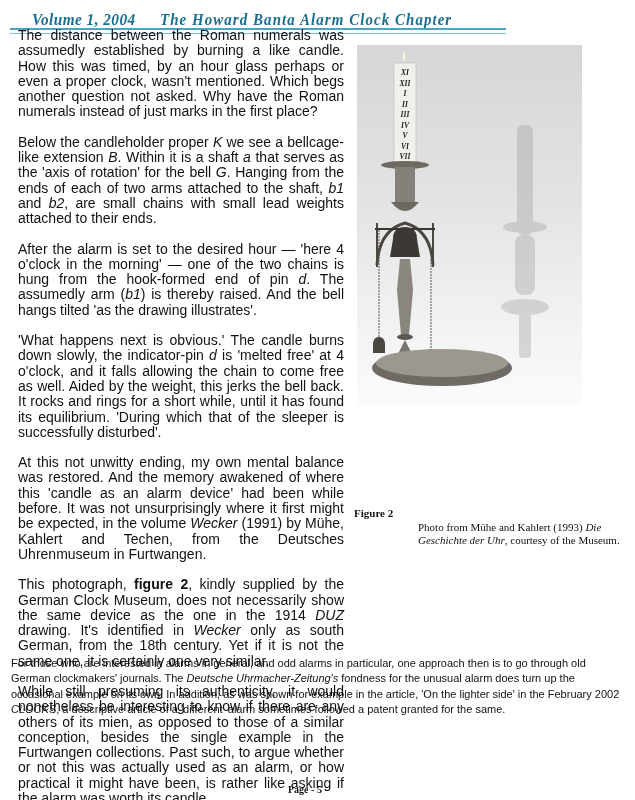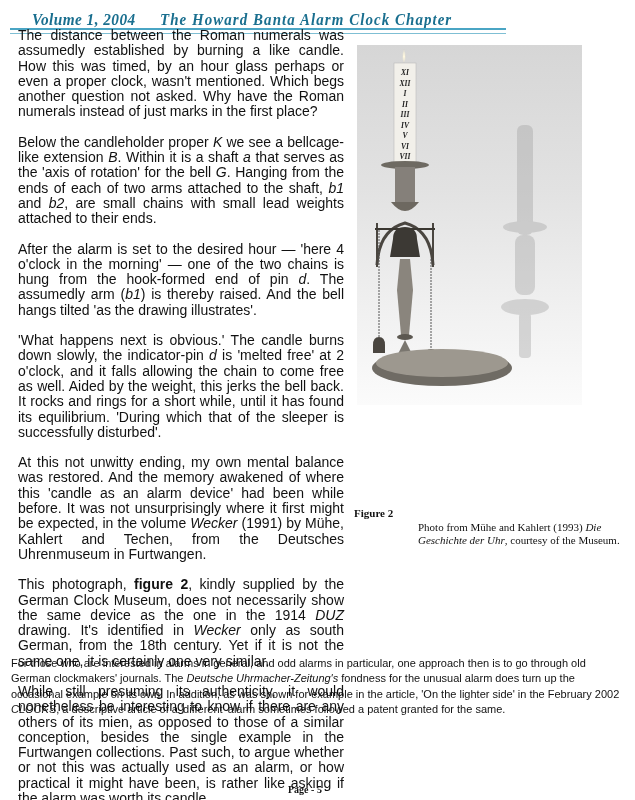--- a/index.html
+++ b/index.html
@@ -60,21 +60,21 @@
   <span class="vol">Volume 1, 2004</span>
   <span class="chap">The Howard Banta Alarm Clock Chapter</span>
   <div class="rule1"></div>
   <div class="rule2"></div>
 </div>
 
 <div class="leftcol" id="leftcol">
     <p><span>The distance between the Roman numerals was assumedly established by burning a like candle. How this was timed, by an hour glass perhaps or even a proper clock, wasn't mentioned. Which begs another question not asked. Why have the Roman numerals instead of just marks in the first place?</span></p>
     <p><span>Below the candleholder proper </span><i>K</i><span> we see a bellcage-like extension </span><i>B</i><span>. Within it is a shaft </span><i>a</i><span> that serves as the 'axis of rotation' for the bell </span><i>G</i><span>. Hanging from the ends of each of two arms attached to the shaft, </span><i>b1</i><span> and </span><i>b2</i><span>, are small chains with small lead weights attached to their ends.</span></p>
     <p><span>After the alarm is set to the desired hour — 'here 4 o'clock in the morning' — one of the two chains is hung from the hook-formed end of pin </span><i>d</i><span>. The assumedly arm (</span><i>b1</i><span>) is thereby raised. And the bell hangs tilted 'as the drawing illustrates'.</span></p>
-    <p><span>'What happens next is obvious.' The candle burns down slowly, the indicator-pin </span><i>d</i><span> is 'melted free' at 2 o'clock, and it falls allowing the chain to come free as well. Aided by the weight, this jerks the bell back. It rocks and rings for a short while, until it has found its equilibrium. 'During which that of the sleeper is successfully disturbed'.</span></p>
+    <p><span>'What happens next is obvious.' The candle burns down slowly, the indicator-pin </span><i>d</i><span> is 'melted free' at 4 o'clock, and it falls allowing the chain to come free as well. Aided by the weight, this jerks the bell back. It rocks and rings for a short while, until it has found its equilibrium. 'During which that of the sleeper is successfully disturbed'.</span></p>
     <p><span>At this not unwitty ending, my own mental balance was restored. And the memory awakened of where this 'candle as an alarm device' had been while before. It was not unsurprisingly where it first might be expected, in the volume </span><i>Wecker</i><span> (1991) by Mühe, Kahlert and Techen, from the Deutsches Uhrenmuseum in Furtwangen.</span></p>
     <p><span>This photograph, </span><b>figure 2</b><span>, kindly supplied by the German Clock Museum, does not necessarily show the same device as the one in the 1914 </span><i>DUZ</i><span> drawing. It's identified in </span><i>Wecker</i><span> only as south German, from the 18th century. Yet if it is not the same one, it is certainly one very similar.</span></p>
     <p><span>While still presuming its authenticity, it would nonetheless be interesting to know if there are any others of its mien, as opposed to those of a similar conception, besides the single example in the Furtwangen collections. Past such, to argue whether or not this was actually used as an alarm, or how practical it might have been, is rather like asking if the alarm was worth its candle.</span></p>
   </div>
 
 <div class="photo">
   <svg width="225" height="360" viewBox="0 0 225 360">
 
     <g opacity="0.35" fill="#9a9a9a">
       <rect x="160" y="80" width="16" height="110" rx="6"></rect>

